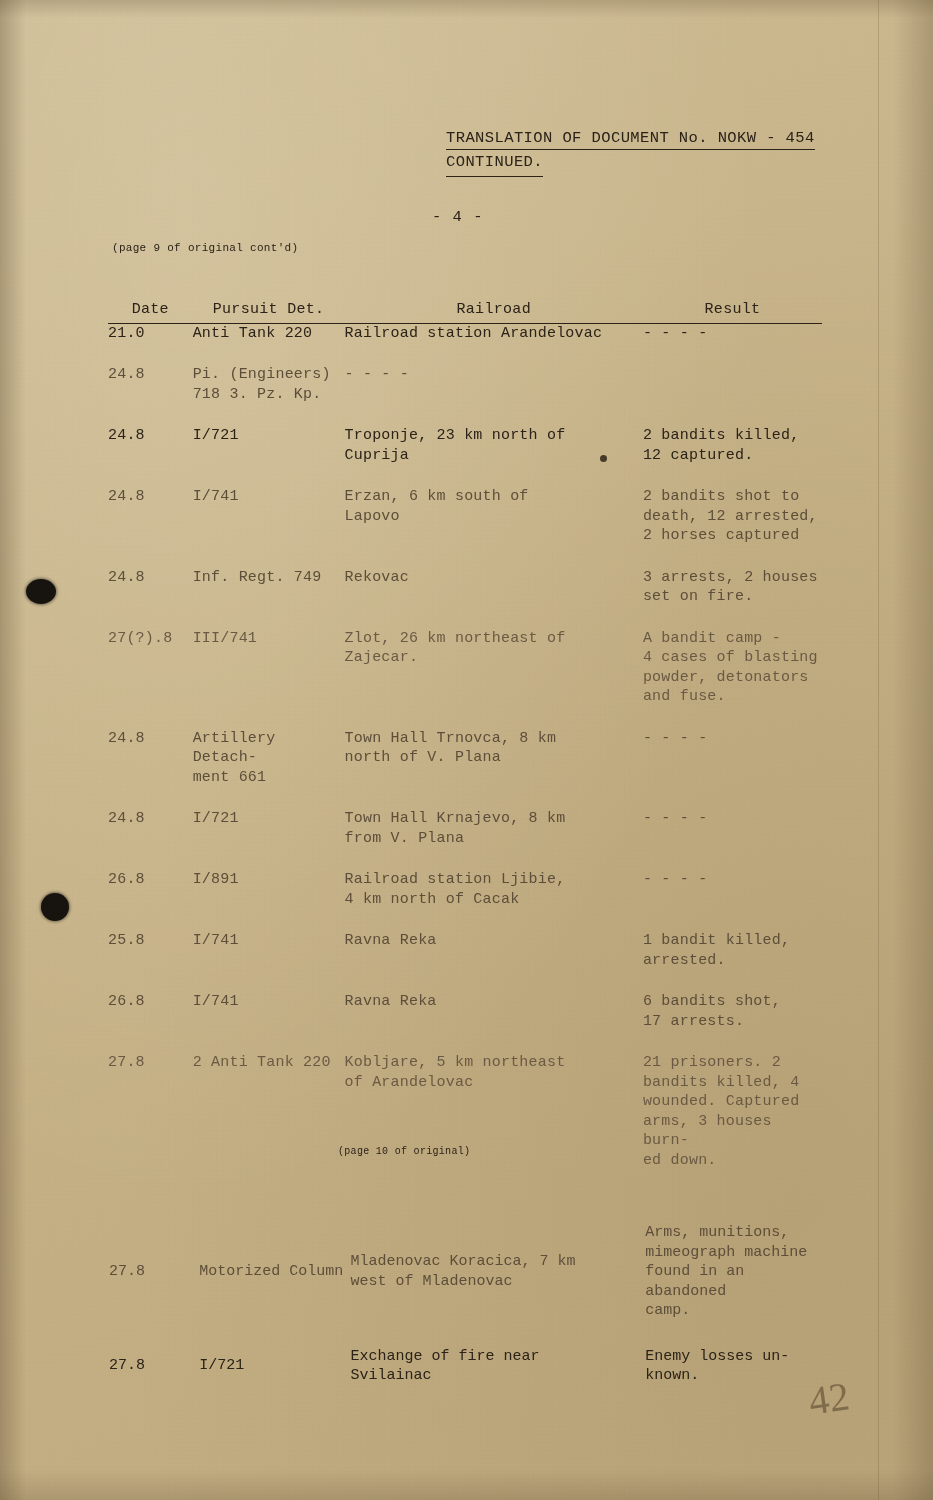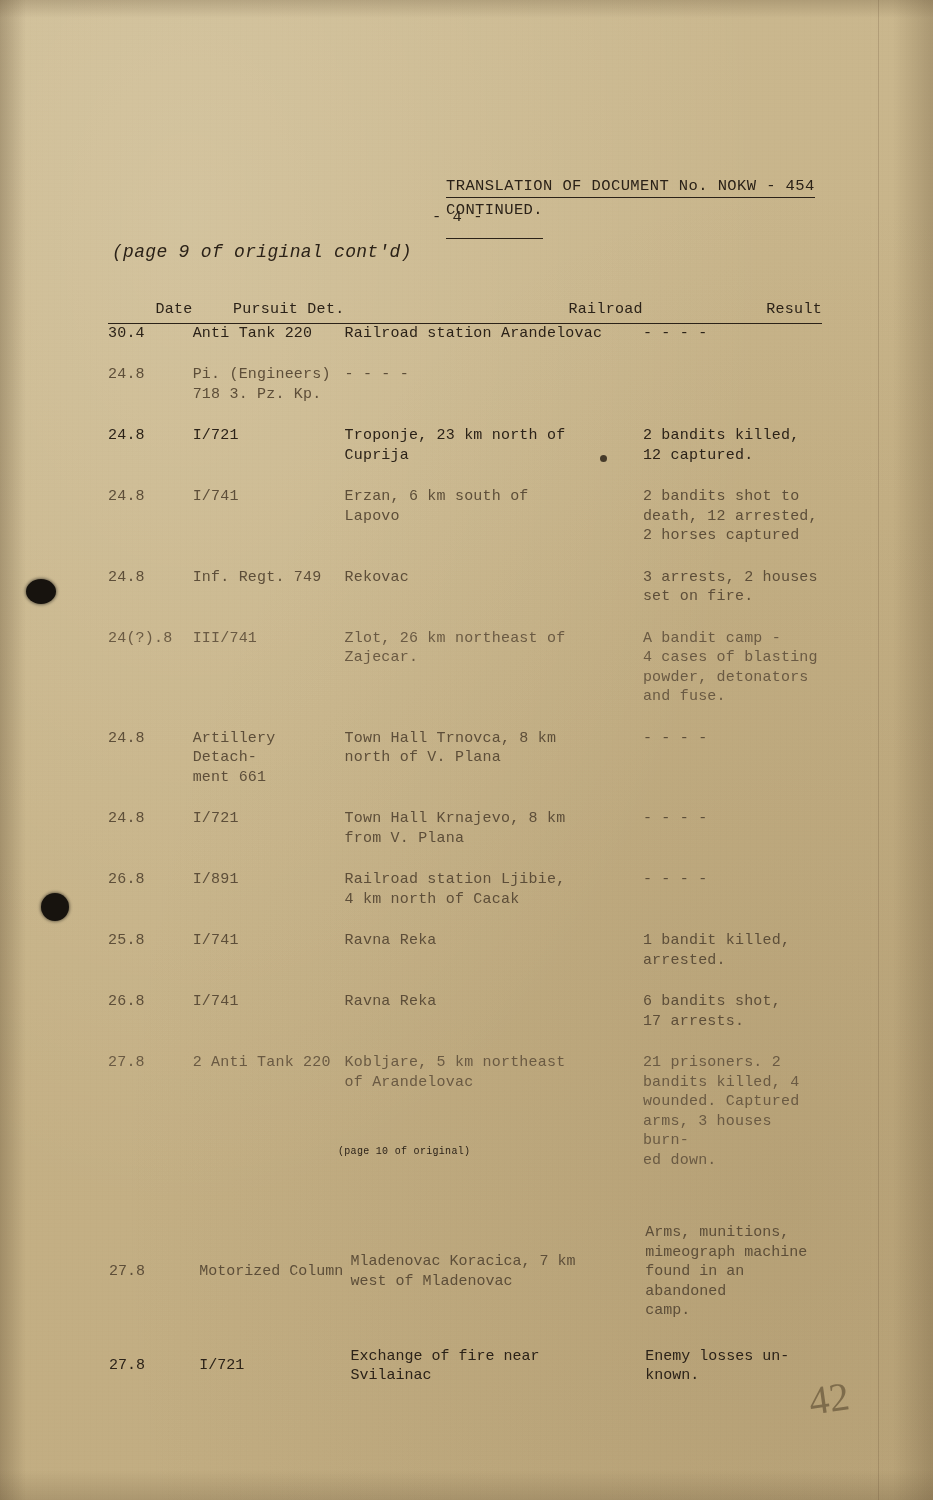--- a/index.html
+++ b/index.html
@@ -72,68 +72,66 @@
   .punch.p1 { left: 26px; top: 579px; width: 30px; height: 25px; }
   .punch.p2 { left: 41px; top: 893px; width: 28px; height: 28px; }
 
   .header {
     position: absolute;
     left: 446px;
     top: 128px;
     line-height: 20px;
     font-size: 15.5px;
     letter-spacing: 0.4px;
-    margin-top: 48px;
   }
   .header .l1 {
     border-bottom: 1.5px solid #2b2218;
     display: inline-block;
     padding-bottom: 1px;
   }
   .header .l2 {
     display: inline-block;
     border-bottom: 1.5px solid #2b2218;
-    padding-bottom: 18px;
+    padding-bottom: 4px;
     margin-top: 2px;
   }
 
   .pageno {
     position: absolute;
     left: 432px;
     top: 208px;
     font-size: 15.5px;
     letter-spacing: 1px;
   }
   .origref {
     position: absolute;
     left: 112px;
     top: 242px;
-    font-size: 18px;
+    font-size: 11px;
     letter-spacing: 0.3px;
-    font-style: italic;
   }
   .origref2 {
     position: absolute;
     left: 338px;
     top: 1146px;
     font-size: 10px;
     letter-spacing: 0.3px;
   }
 
   table.doc {
     position: absolute;
     left: 108px;
     top: 300px;
     width: 714px;
     border-collapse: collapse;
     font-size: 15px;
     line-height: 19.5px;
   }
   table.doc th {
-    text-align: right;
+    text-align: center;
     font-weight: normal;
     padding: 0 0 3px 0;
     letter-spacing: 0.3px;
   }
   table.doc thead tr {
     border-bottom: 1.6px solid #2b2218;
   }
   table.doc td {
     vertical-align: top;
     padding: 0;
@@ -208,21 +206,21 @@
     <thead>
       <tr>
         <th class="c-date th-date">Date</th>
         <th class="c-det th-det">Pursuit Det.</th>
         <th class="c-op th-op">Railroad</th>
         <th class="c-res th-res">Result</th>
       </tr>
     </thead>
     <tbody id="tbody-main">
         <tr>
-          <td class="c-date">30.4</td>
+          <td class="c-date">21.0</td>
           <td class="c-det th-det">Anti Tank 220</td>
           <td class="c-op">Railroad station Arandelovac</td>
           <td class="c-res">- - - -</td>
         </tr>
         <tr class="row-spacer">
           <td colspan="4"></td>
         </tr>
         <tr>
           <td class="c-date fade">24.8</td>
           <td class="c-det th-det fade">Pi. (Engineers)<br>718 3. Pz. Kp.</td>
@@ -253,21 +251,21 @@
         <tr>
           <td class="c-date fade">24.8</td>
           <td class="c-det th-det fade">Inf. Regt. 749</td>
           <td class="c-op fade">Rekovac</td>
           <td class="c-res fade">3 arrests, 2 houses<br>set on fire.</td>
         </tr>
         <tr class="row-spacer">
           <td colspan="4"></td>
         </tr>
         <tr>
-          <td class="c-date fade2">24(?).8</td>
+          <td class="c-date fade2">27(?).8</td>
           <td class="c-det th-det fade2">III/741</td>
           <td class="c-op fade2">Zlot, 26 km northeast of<br>Zajecar.</td>
           <td class="c-res fade2">A bandit camp -<br>4 cases of blasting<br>powder, detonators<br>and fuse.</td>
         </tr>
         <tr class="row-spacer">
           <td colspan="4"></td>
         </tr>
         <tr>
           <td class="c-date fade">24.8</td>
           <td class="c-det th-det fade">Artillery Detach-<br>ment 661</td>

